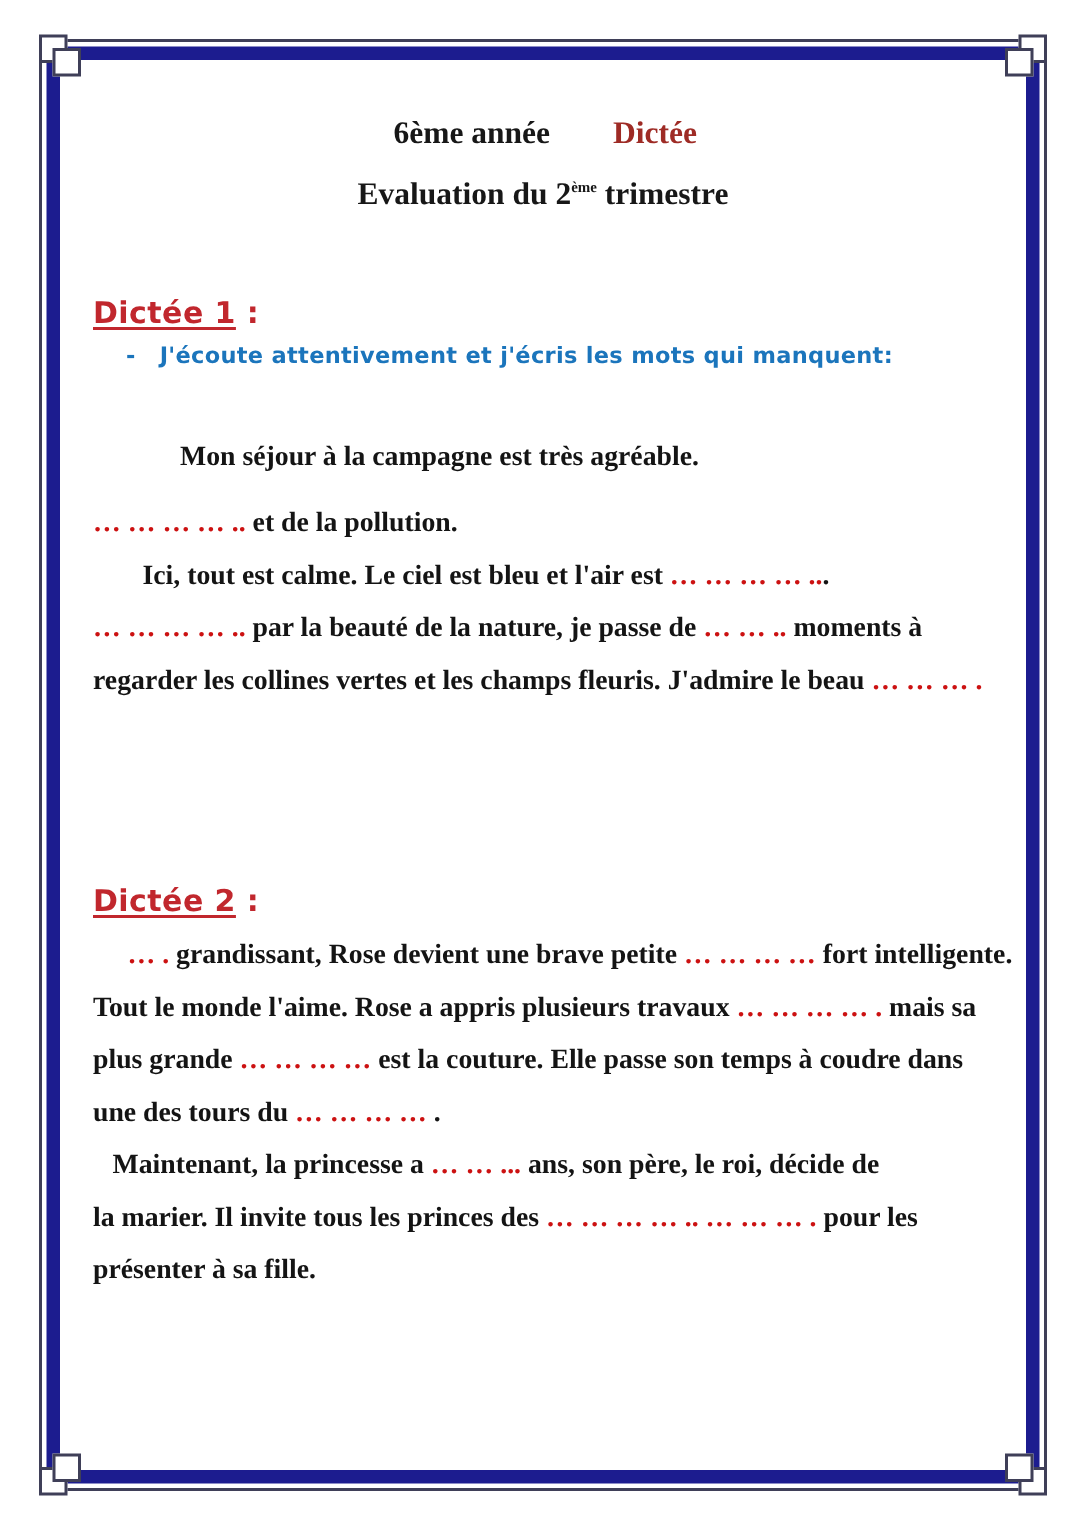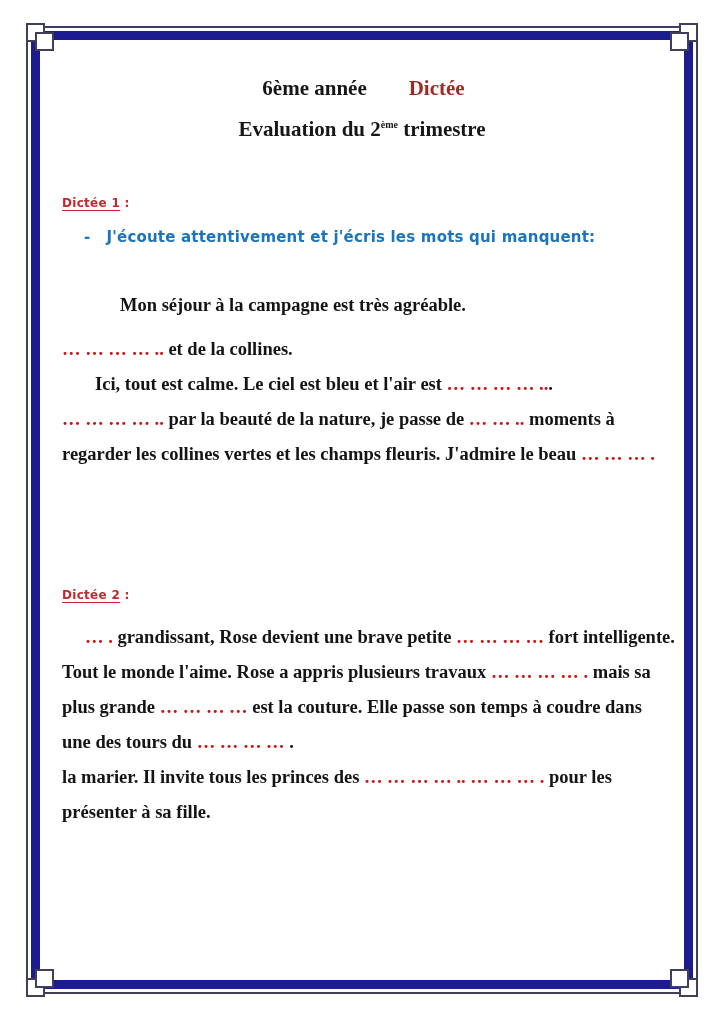--- a/index.html
+++ b/index.html
@@ -37,21 +37,21 @@
   .subtitle{
     position:absolute;top:117px;left:0;right:0;text-align:center;
     font-weight:bold;font-size:21px;color:#171717;
   }
   .subtitle sup{font-size:10px;font-weight:bold;}
 
   
   .d-heading{
     position:absolute;left:62px;
     font-family:"DejaVu Sans",sans-serif;font-weight:bold;
-    font-size:12px;color:#c1272d;letter-spacing:.3px;
+    font-size:20px;color:#c1272d;letter-spacing:.3px;
   }
   .d-heading .u{text-decoration:underline;text-underline-offset:3px;}
   #d1-heading{top:196px;}
   #d2-heading{top:588px;}
 
   
   .instruction{
     position:absolute;left:84px;top:228px;
     font-family:"DejaVu Sans",sans-serif;font-weight:bold;
     font-size:15px;color:#1b75bc;letter-spacing:.2px;
@@ -97,31 +97,32 @@
 
   <div class="d-heading" id="d1-heading">
     <span class="u">Dictée 1</span><span> :</span>
   </div>
   <div class="instruction">
     <span class="dash">-</span>
     <span>J'écoute attentivement et j'écris les mots qui manquent:</span>
   </div>
   <div class="para" id="p1">
       <div class="tline gap" style="padding-left: 58px;"><span class="seg-black">Mon séjour à la campagne est très agréable.</span></div>
-      <div class="tline"><span class="seg-red">… … … … ..</span><span class="seg-black"> et de la collines.</span></div>
+      <div class="tline"><span class="seg-red">… … … … ..</span><span class="seg-black"> et de la pollution.</span></div>
       <div class="tline" style="padding-left: 33px;"><span class="seg-black">Ici, tout est calme. Le ciel est bleu et l'air est </span><span class="seg-red">… … … … ..</span><span class="seg-black">.</span></div>
       <div class="tline"><span class="seg-red">… … … … ..</span><span class="seg-black"> par la beauté de la nature, je passe de </span><span class="seg-red">… … ..</span><span class="seg-black"> moments à</span></div>
       <div class="tline"><span class="seg-black">regarder les collines vertes et les champs fleuris. J'admire le beau </span><span class="seg-red">… … … .</span></div>
     </div>
 
   <div class="d-heading" id="d2-heading">
     <span class="u">Dictée 2</span><span> :</span>
   </div>
   <div class="para" id="p2">
       <div class="tline" style="padding-left: 23px;"><span class="seg-red">… .</span><span class="seg-black"> grandissant, Rose devient une brave petite </span><span class="seg-red">… … … …</span><span class="seg-black">  fort intelligente.</span></div>
       <div class="tline"><span class="seg-black">Tout le monde l'aime. Rose  a appris plusieurs travaux </span><span class="seg-red">… … … … .</span><span class="seg-black"> mais sa</span></div>
       <div class="tline"><span class="seg-black">plus grande </span><span class="seg-red">… … … …</span><span class="seg-black">  est la couture. Elle passe son temps à coudre dans</span></div>
       <div class="tline"><span class="seg-black">une des tours du </span><span class="seg-red">… … … … </span><span class="seg-black">.</span></div>
+      <div class="tline" style="padding-left: 13px;"><span class="seg-black">Maintenant, la princesse a </span><span class="seg-red">… … ...</span><span class="seg-black"> ans, son père, le roi, décide de</span></div>
       <div class="tline"><span class="seg-black">la marier. Il invite tous les princes des </span><span class="seg-red">… … … … .. … … … .</span><span class="seg-black"> pour les</span></div>
       <div class="tline"><span class="seg-black">présenter à sa fille.</span></div>
     </div>
 
 </div>
 
 </body></html>

